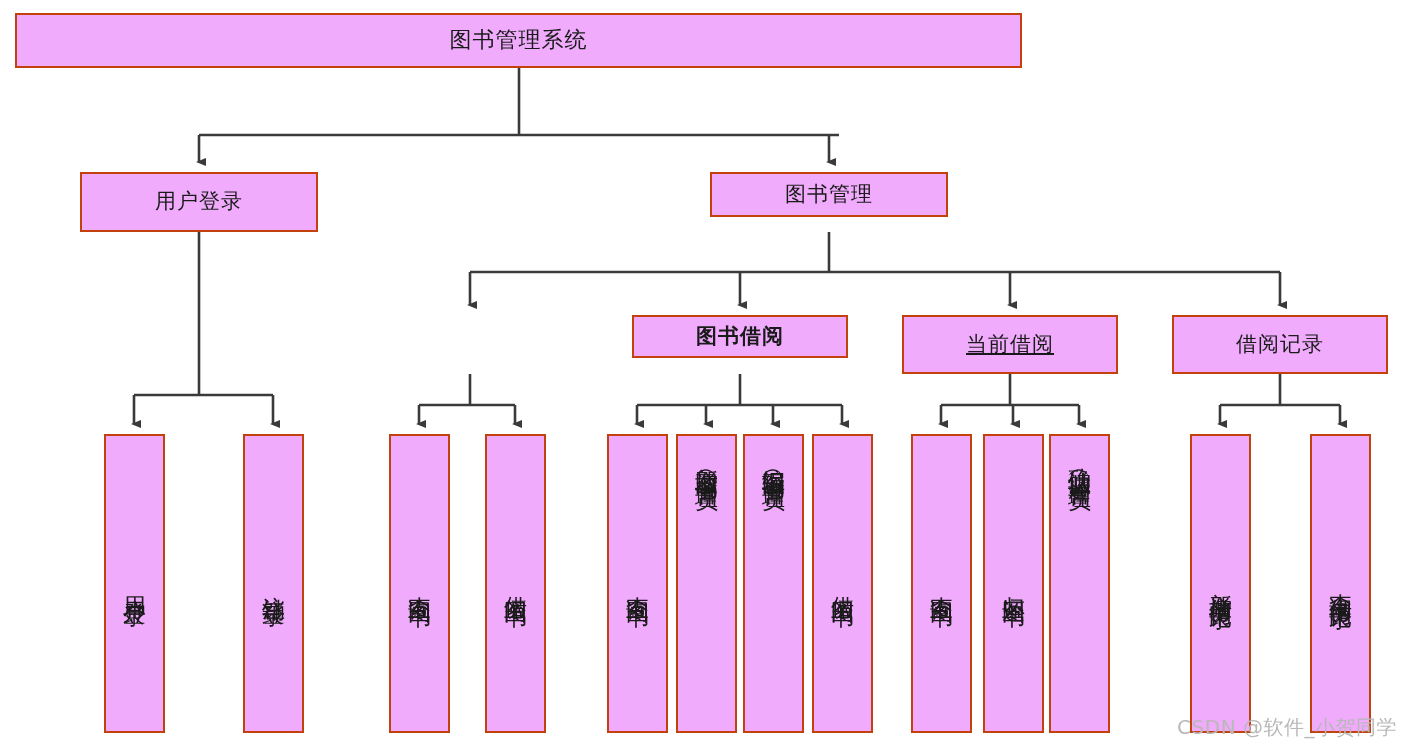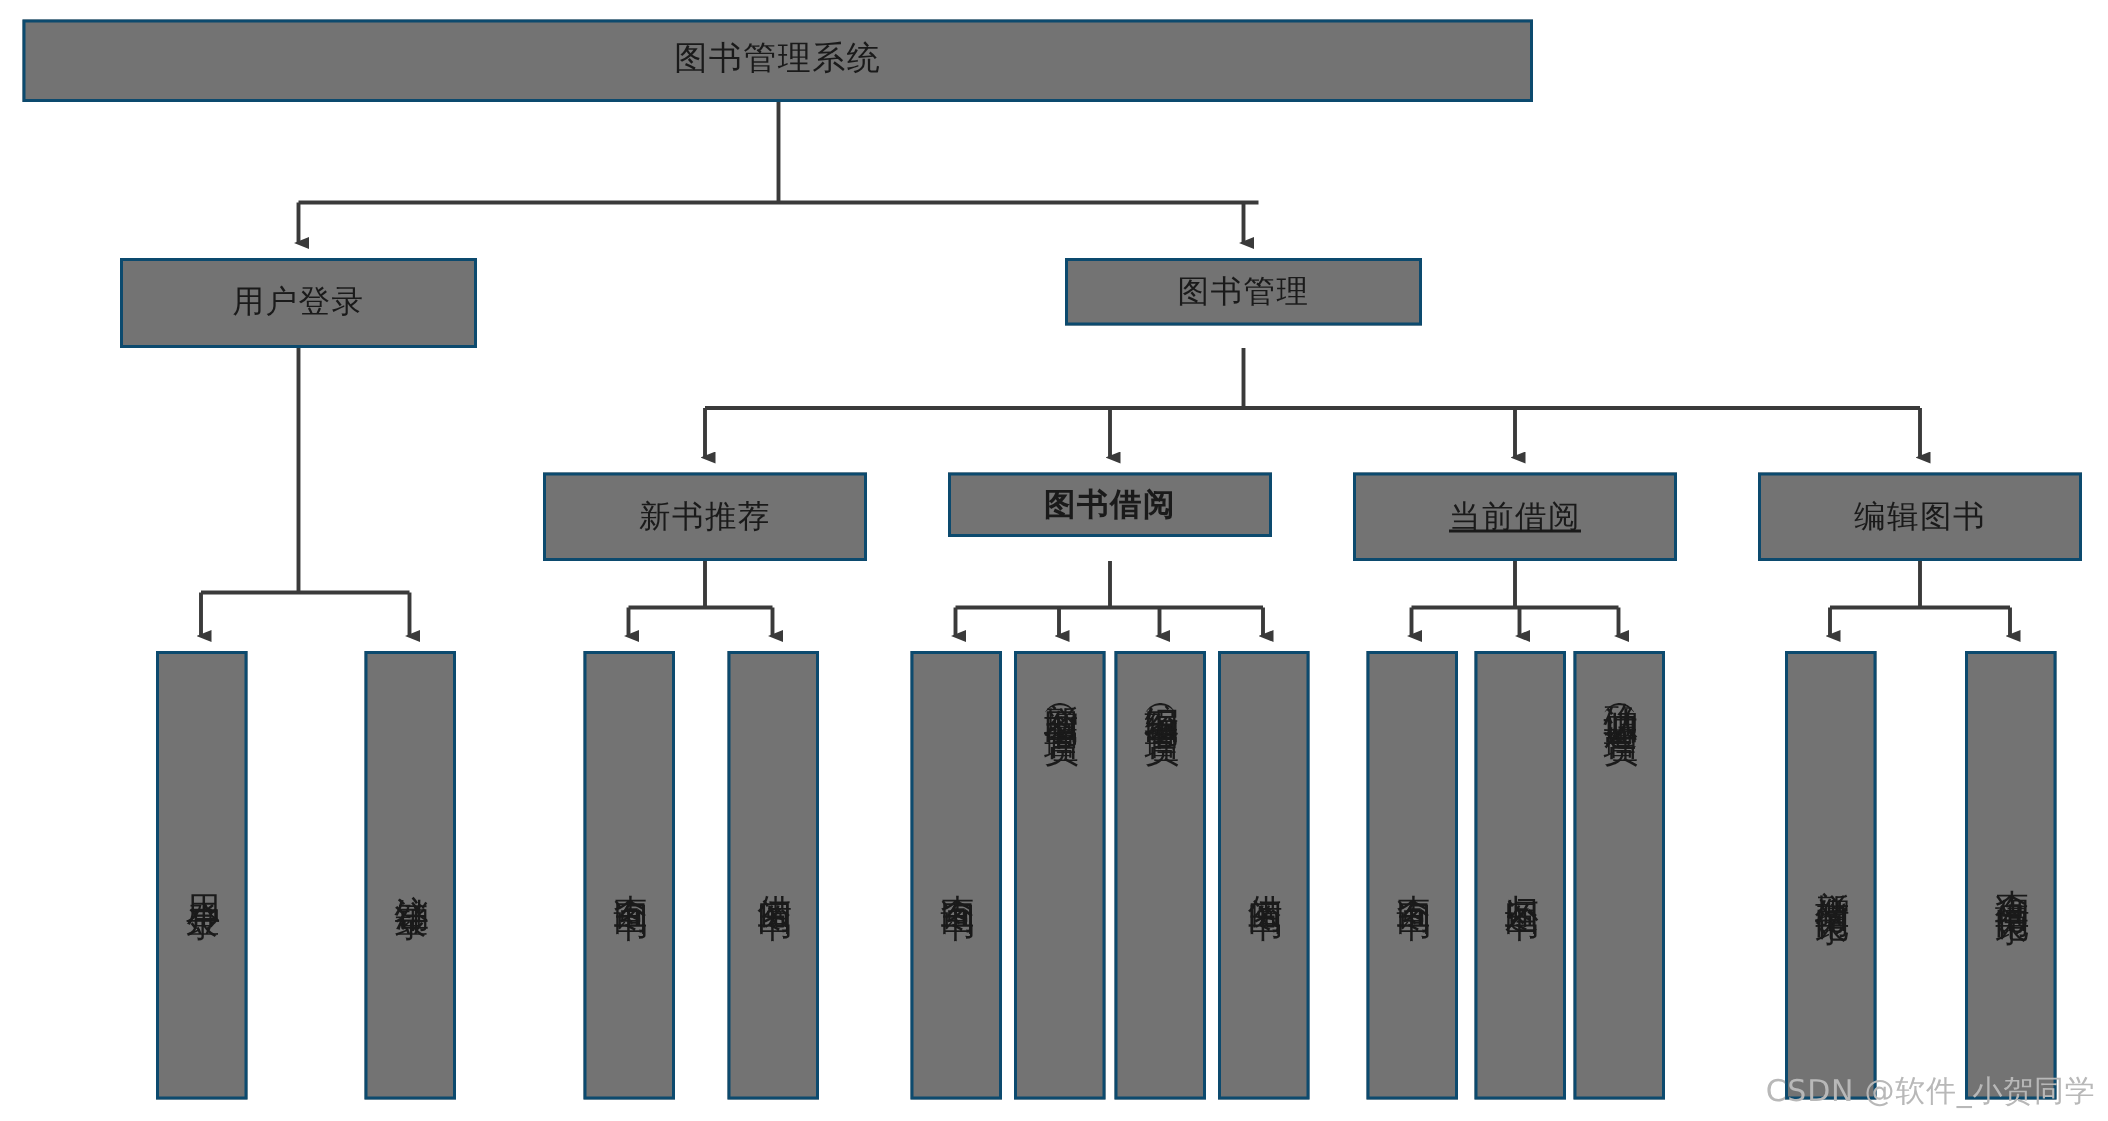--- a/index.html
+++ b/index.html
@@ -19,22 +19,22 @@
     position: absolute;
     left: 0;
     top: 0;
     width: 1405px;
     height: 747px;
     pointer-events: none;
   }
   .node {
     position: absolute;
     box-sizing: border-box;
-    border: 2px solid #0c4a6e;
-    background: #737373;
+    border: 2px solid #c2410c;
+    background: #f0abfc;
     display: flex;
     align-items: center;
     justify-content: center;
     color: #1a1a1a;
   }
   .node.h {
     font-size: 21px;
     letter-spacing: 1px;
     line-height: 1.1;
   }
@@ -129,31 +129,28 @@
     <span>图书管理系统</span>
   </div>
 
   <div class="node h" style="left:80px; top:172px; width:238px; height:60px;">
     <span>用户登录</span>
   </div>
   <div class="node h" style="left:710px; top:172px; width:238px; height:45px;">
     <span>图书管理</span>
   </div>
 
-  <div class="node h" style="left:362px; top:315px; width:216px; height:59px;">
-    <span>新书推荐</span>
-  </div>
   <div class="node h" style="left:632px; top:315px; width:216px; height:43px;font-weight:bold;">
     <span>图书借阅</span>
   </div>
   <div class="node h" style="left:902px; top:315px; width:216px; height:59px;text-decoration:underline;">
     <span>当前借阅</span>
   </div>
   <div class="node h" style="left:1172px; top:315px; width:216px; height:59px;">
-    <span>编辑图书</span>
+    <span>借阅记录</span>
   </div>
 
   <div class="node v mid" style="left:104px; top:434px; width:61px; height:299px;">
     <span class="vtext">用户登录</span>
   </div>
   <div class="node v mid" style="left:243px; top:434px; width:61px; height:299px;">
     <span class="vtext">注销登录</span>
   </div>
 
   <div class="node v mid" style="left:389px; top:434px; width:61px; height:299px;">

